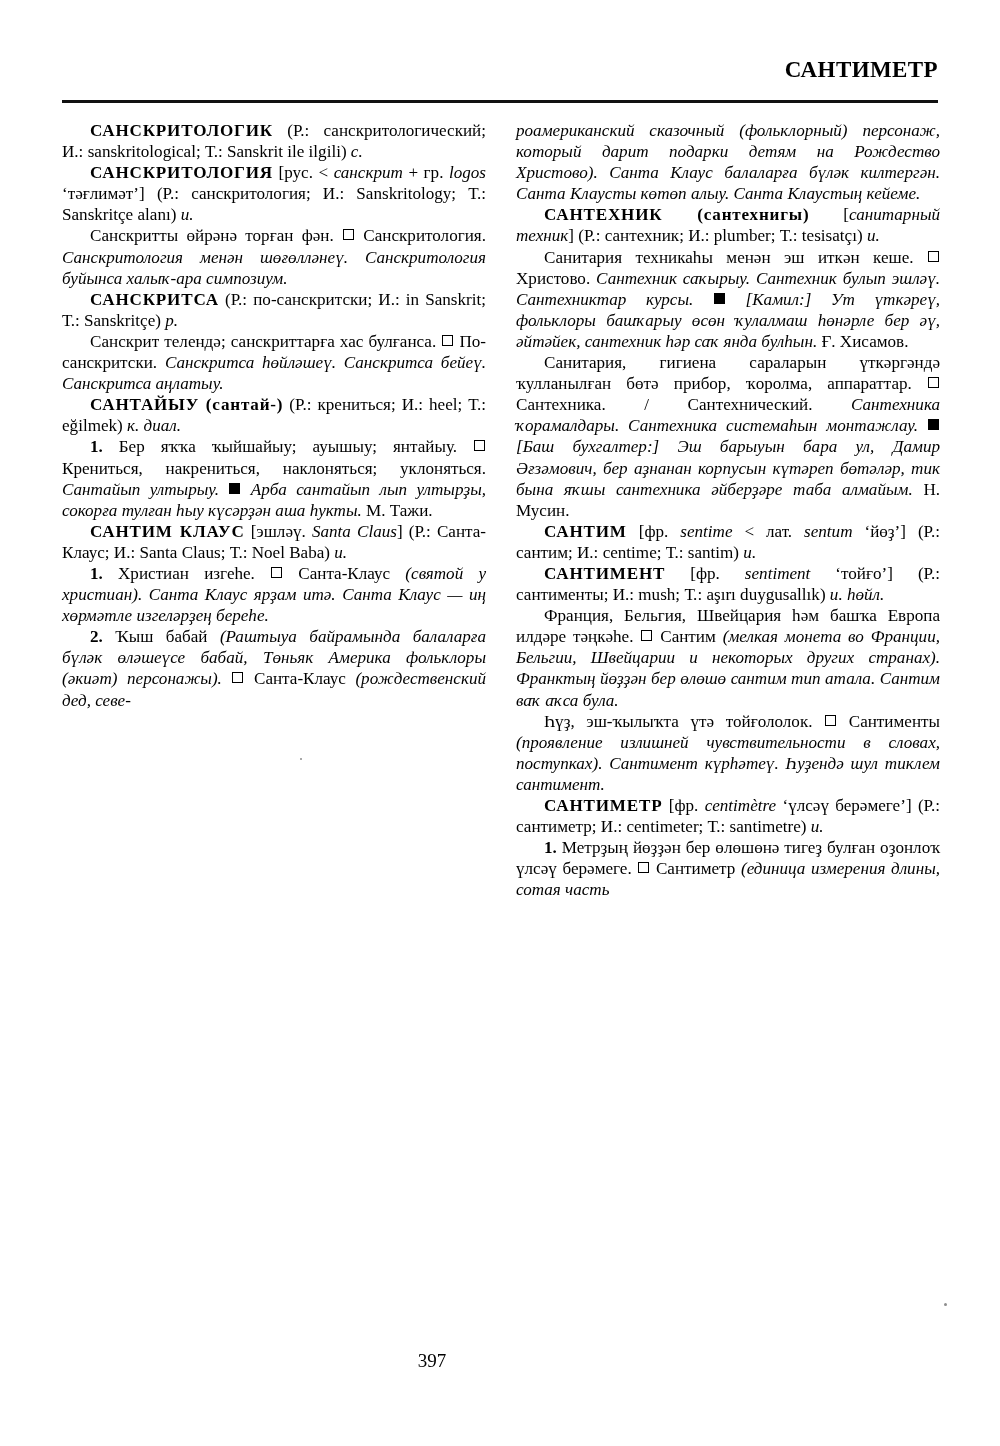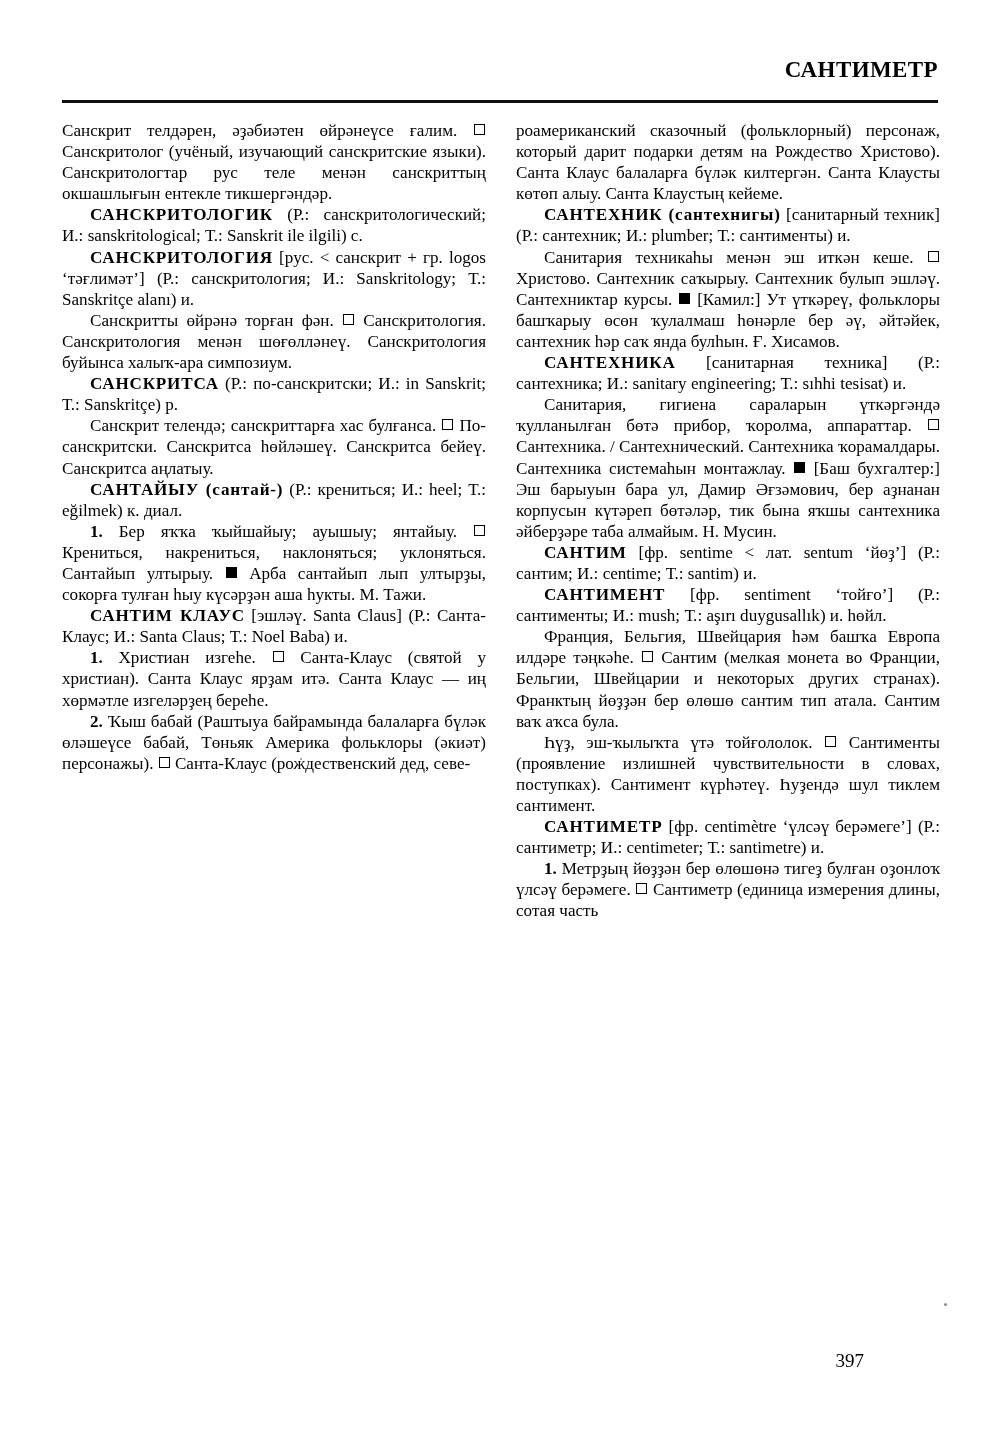--- a/index.html
+++ b/index.html
@@ -66,20 +66,21 @@
   }
   .col p.cont {
     text-indent: 0;
   }
   
   .hw {
     font-weight: bold;
     letter-spacing: 0.8px;
   }
   .it {
+    font-style: italic;
   }
   .num {
     font-weight: bold;
   }
   
   .sq-open, .sq-fill {
     display: inline-block;
     width: 11px;
     height: 11px;
     box-sizing: border-box;
@@ -87,21 +88,21 @@
     margin: 0 1px;
   }
   .sq-open { border: 1.6px solid #000; background: transparent; }
   .sq-fill { border: 1.6px solid #000; background: #000; }
   
   .folio {
     position: absolute;
     left: 0;
     top: 1338px;
     width: 864px;
-    text-align: right;
+    text-align: center;
     font-size: 19px;
   }
   
   .speck {
     position: absolute;
     background: #8d8d8d;
     border-radius: 50%;
   }
 </style>
 </head>
@@ -109,21 +110,20 @@
 
 <div class="page">
 
   <div class="running-head">САНТИМЕТР</div>
   <div class="head-rule"></div>
 
   <div class="columns">
 
     <div class="col">
 
-      <p class="cont"><span>Санскрит телдәрен, әҙәбиәтен өйрәнеүсе ғалим. </span><span class="sq-open"></span><span> Санскритолог </span><span class="it">(учёный, изучающий санскритские языки). Санскритологтар рус теле менән санскриттың окшашлығын ентекле тикшергәндәр.</span></p>
 
       <p><span class="hw">САНСКРИТОЛОГИК</span><span> (Р.: санскритоло­гический; И.: sanskritological; Т.: Sanskrit ile ilgili) </span><span class="it">с.</span></p>
 
 
       <p><span class="hw">САНСКРИТОЛОГИЯ</span><span> [рус. &lt; </span><span class="it">санскрит</span><span> + гр. </span><span class="it">logos</span><span> ‘тәғлимәт’] </span><span>(Р.: санскритология; И.: Sanskritology; Т.: Sanskritçe alanı) </span><span class="it">и.</span></p>
 
       <p><span>Санскритты өйрәнә торған фән. </span><span class="sq-open"></span><span> Санскритология. </span><span class="it">Санскритология менән шөғөлләнеү. Санскритология буйынса халыҡ-ара симпозиум.</span></p>
 
       <p><span class="hw">САНСКРИТСА</span><span> (Р.: по-санскритски; И.: in Sanskrit; Т.: Sanskritçe) </span><span class="it">р.</span></p>
 
@@ -139,25 +139,24 @@
       <p><span class="num">1.</span><span> Христиан изгеһе. </span><span class="sq-open"></span><span> Санта-Клаус </span><span class="it">(святой у христиан). Санта Клаус ярҙам итә. Санта Клаус — иң хөрмәтле изгеләрҙең береһе.</span></p>
 
       <p><span class="num">2.</span><span> Ҡыш бабай </span><span class="it">(Раштыуа байрамында балаларға бүләк өләшеүсе бабай, Төньяк Америка фольклоры (әкиәт) персонажы). </span><span class="sq-open"></span><span> Санта-Клаус </span><span class="it">(рождественский дед, севе-</span></p>
 
     </div>
 
     <div class="col">
 
       <p class="cont it">роамериканский сказочный (фольклорный) персонаж, который дарит подарки детям на Рождество Христово). Санта Клаус балаларға бүләк килтергән. Санта Клаусты көтөп алыу. Санта Клаустың кейеме.</p>
 
-      <p><span class="hw">САНТЕХНИК</span><span class="hw"> (сантехнигы)</span><span> [</span><span class="it">санитарный техник</span><span>] </span><span>(Р.: сантехник; И.: plumber; Т.: сантименты) </span><span class="it">и.</span></p>
+      <p><span class="hw">САНТЕХНИК</span><span class="hw"> (сантехнигы)</span><span> [</span><span class="it">санитарный техник</span><span>] </span><span>(Р.: сантехник; И.: plumber; Т.: tesisatçı) </span><span class="it">и.</span></p>
 
       <p><span>Санитария техникаһы менән эш иткән кеше. </span><span class="sq-open"></span><span> Христово. </span><span class="it">Сантехник саҡырыу. Сантехник булып эшләү. Сантехниктар курсы. </span><span class="sq-fill"></span><span class="it"> [Камил:] Ут үткәреү, фольклоры башҡарыу өсөн ҡулалмаш һөнәрле бер әү, әйтәйек, сантехник һәр саҡ янда булһын. </span><span>Ғ. Хисамов.</span></p>
 
-      <p><span class="hw">САНТЕХНИКА</span><span> [</span><span class="it">санитарная техника</span><span>] </span><span>(Р.: сантехника; И.: sanitary engineering; Т.: sıhhi tesisat) </span><span class="it">и.</span></p>
 
       <p><span>Санитария, гигиена сараларын үткәргәндә ҡулланылған бөтә прибор, ҡоролма, аппараттар. </span><span class="sq-open"></span><span> Сантехника. / Сантехнический. </span><span class="it">Сантехника ҡорамалдары. Сантехника системаһын монтажлау. </span><span class="sq-fill"></span><span class="it"> [Баш бухгалтер:] Эш барыуын бара ул, Дамир Әғзәмович, бер аҙнанан корпусын күтәреп бөтәләр, тик бына яҡшы сантехника әйберҙәре таба алмайым. </span><span>Н. Мусин.</span></p>
 
       <p><span class="hw">САНТИМ</span><span> [фр. </span><span class="it">sentime</span><span> &lt; лат. </span><span class="it">sentum</span><span> ‘йөҙ’] </span><span>(Р.: сантим; И.: centime; Т.: santim) </span><span class="it">и.</span></p>
 
       <p><span class="hw">САНТИМЕНТ</span><span> [фр. </span><span class="it">sentiment</span><span> ‘тойғо’] </span><span>(Р.: сантименты; И.: mush; Т.: aşırı duygusallık) </span><span class="it">и.</span><span class="it"> һөйл.</span></p>
 
       <p><span>Франция, Бельгия, Швейцария һәм башҡа Европа илдәре тәңкәһе. </span><span class="sq-open"></span><span> Сантим </span><span class="it">(мелкая монета во Франции, Бельгии, Швейцарии и некоторых других странах). Франктың йөҙҙән бер өлөшө сантим тип атала. Сантим ваҡ аҡса була.</span></p>
 
       <p><span>Һүҙ, эш-ҡылыҡта үтә тойғололок. </span><span class="sq-open"></span><span> Сантименты </span><span class="it">(проявление излишней чувствительности в словах, поступках). Сантимент күрһәтеү. Һуҙендә шул тиклем сантимент.</span></p>

